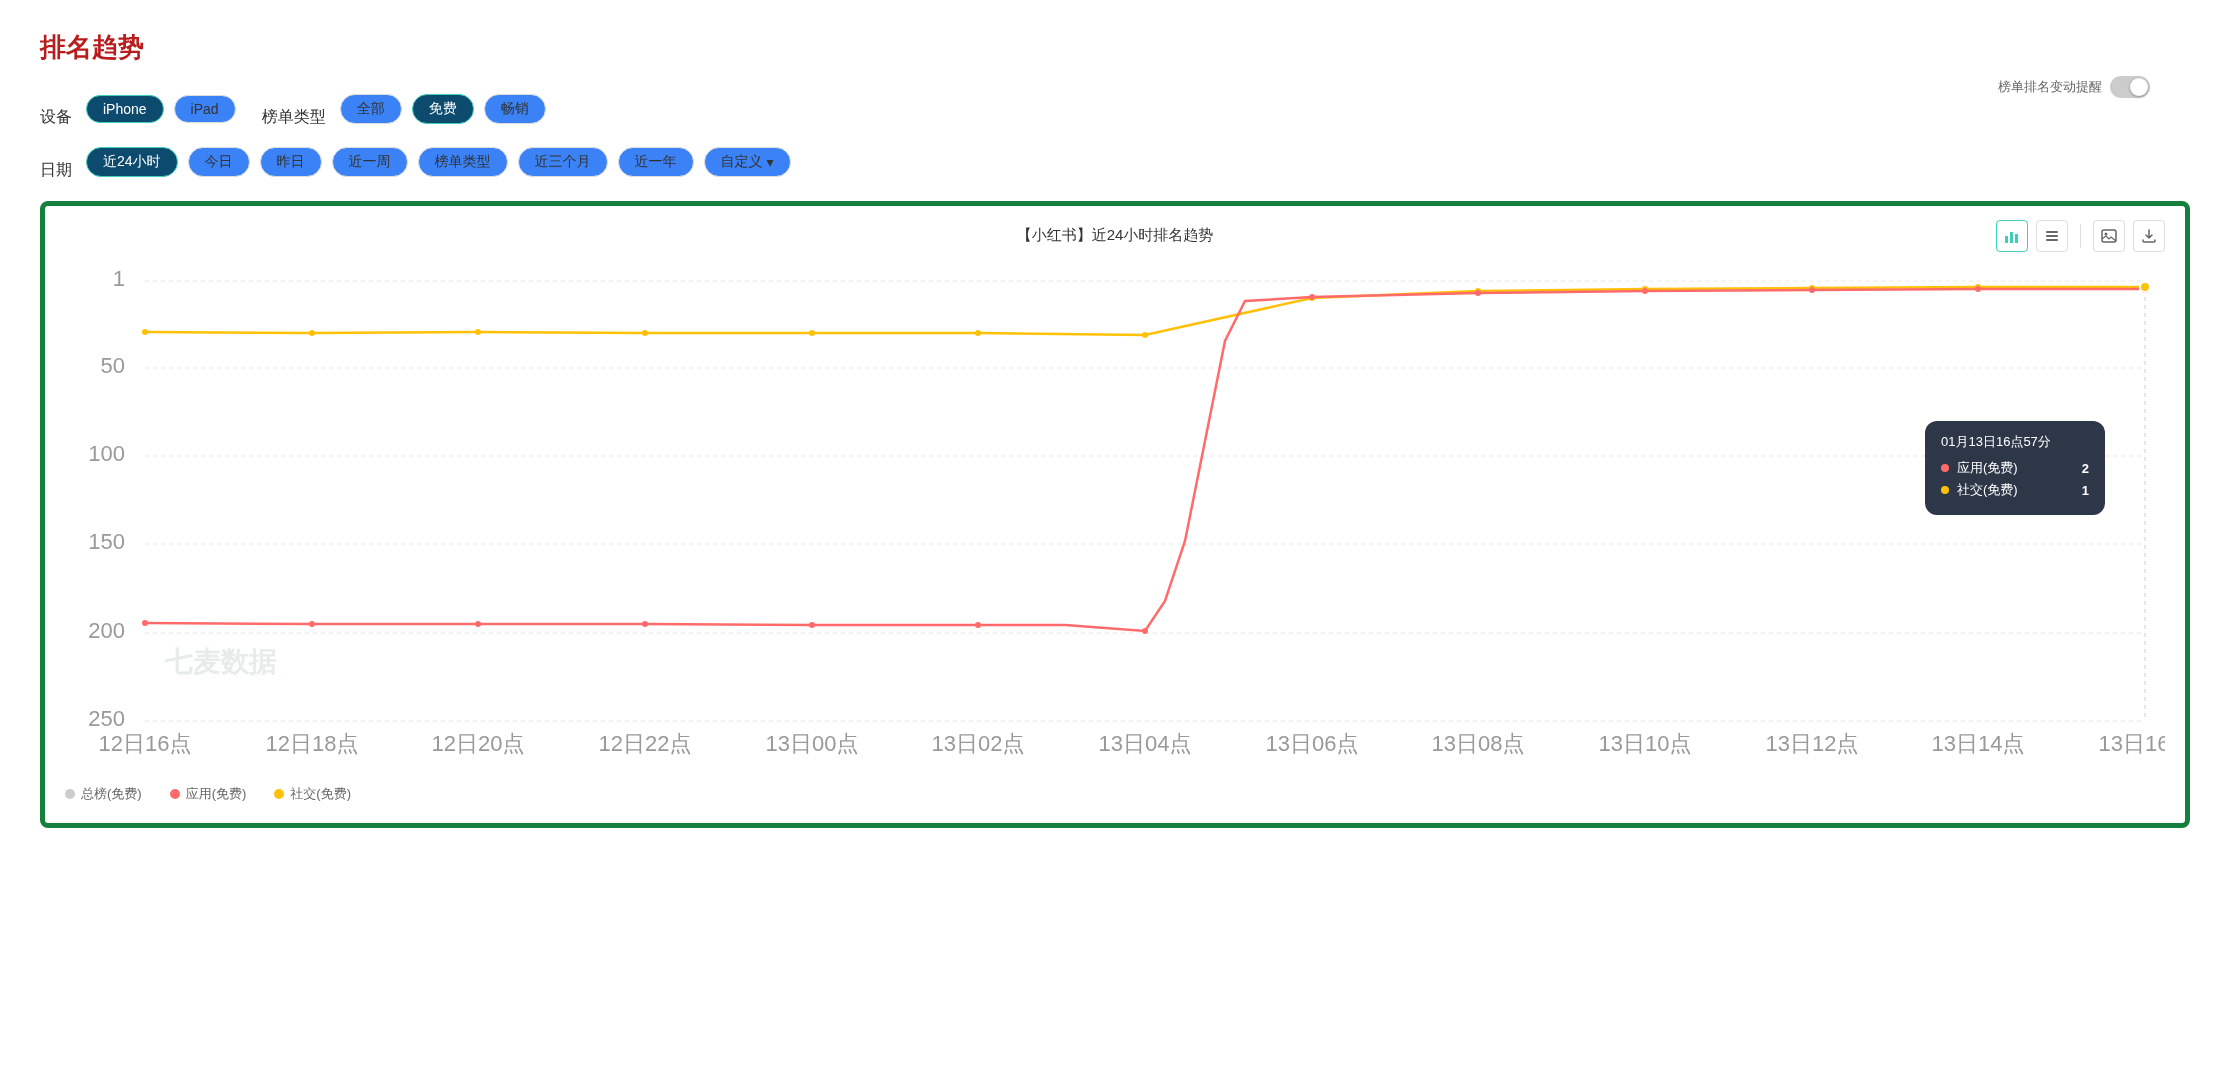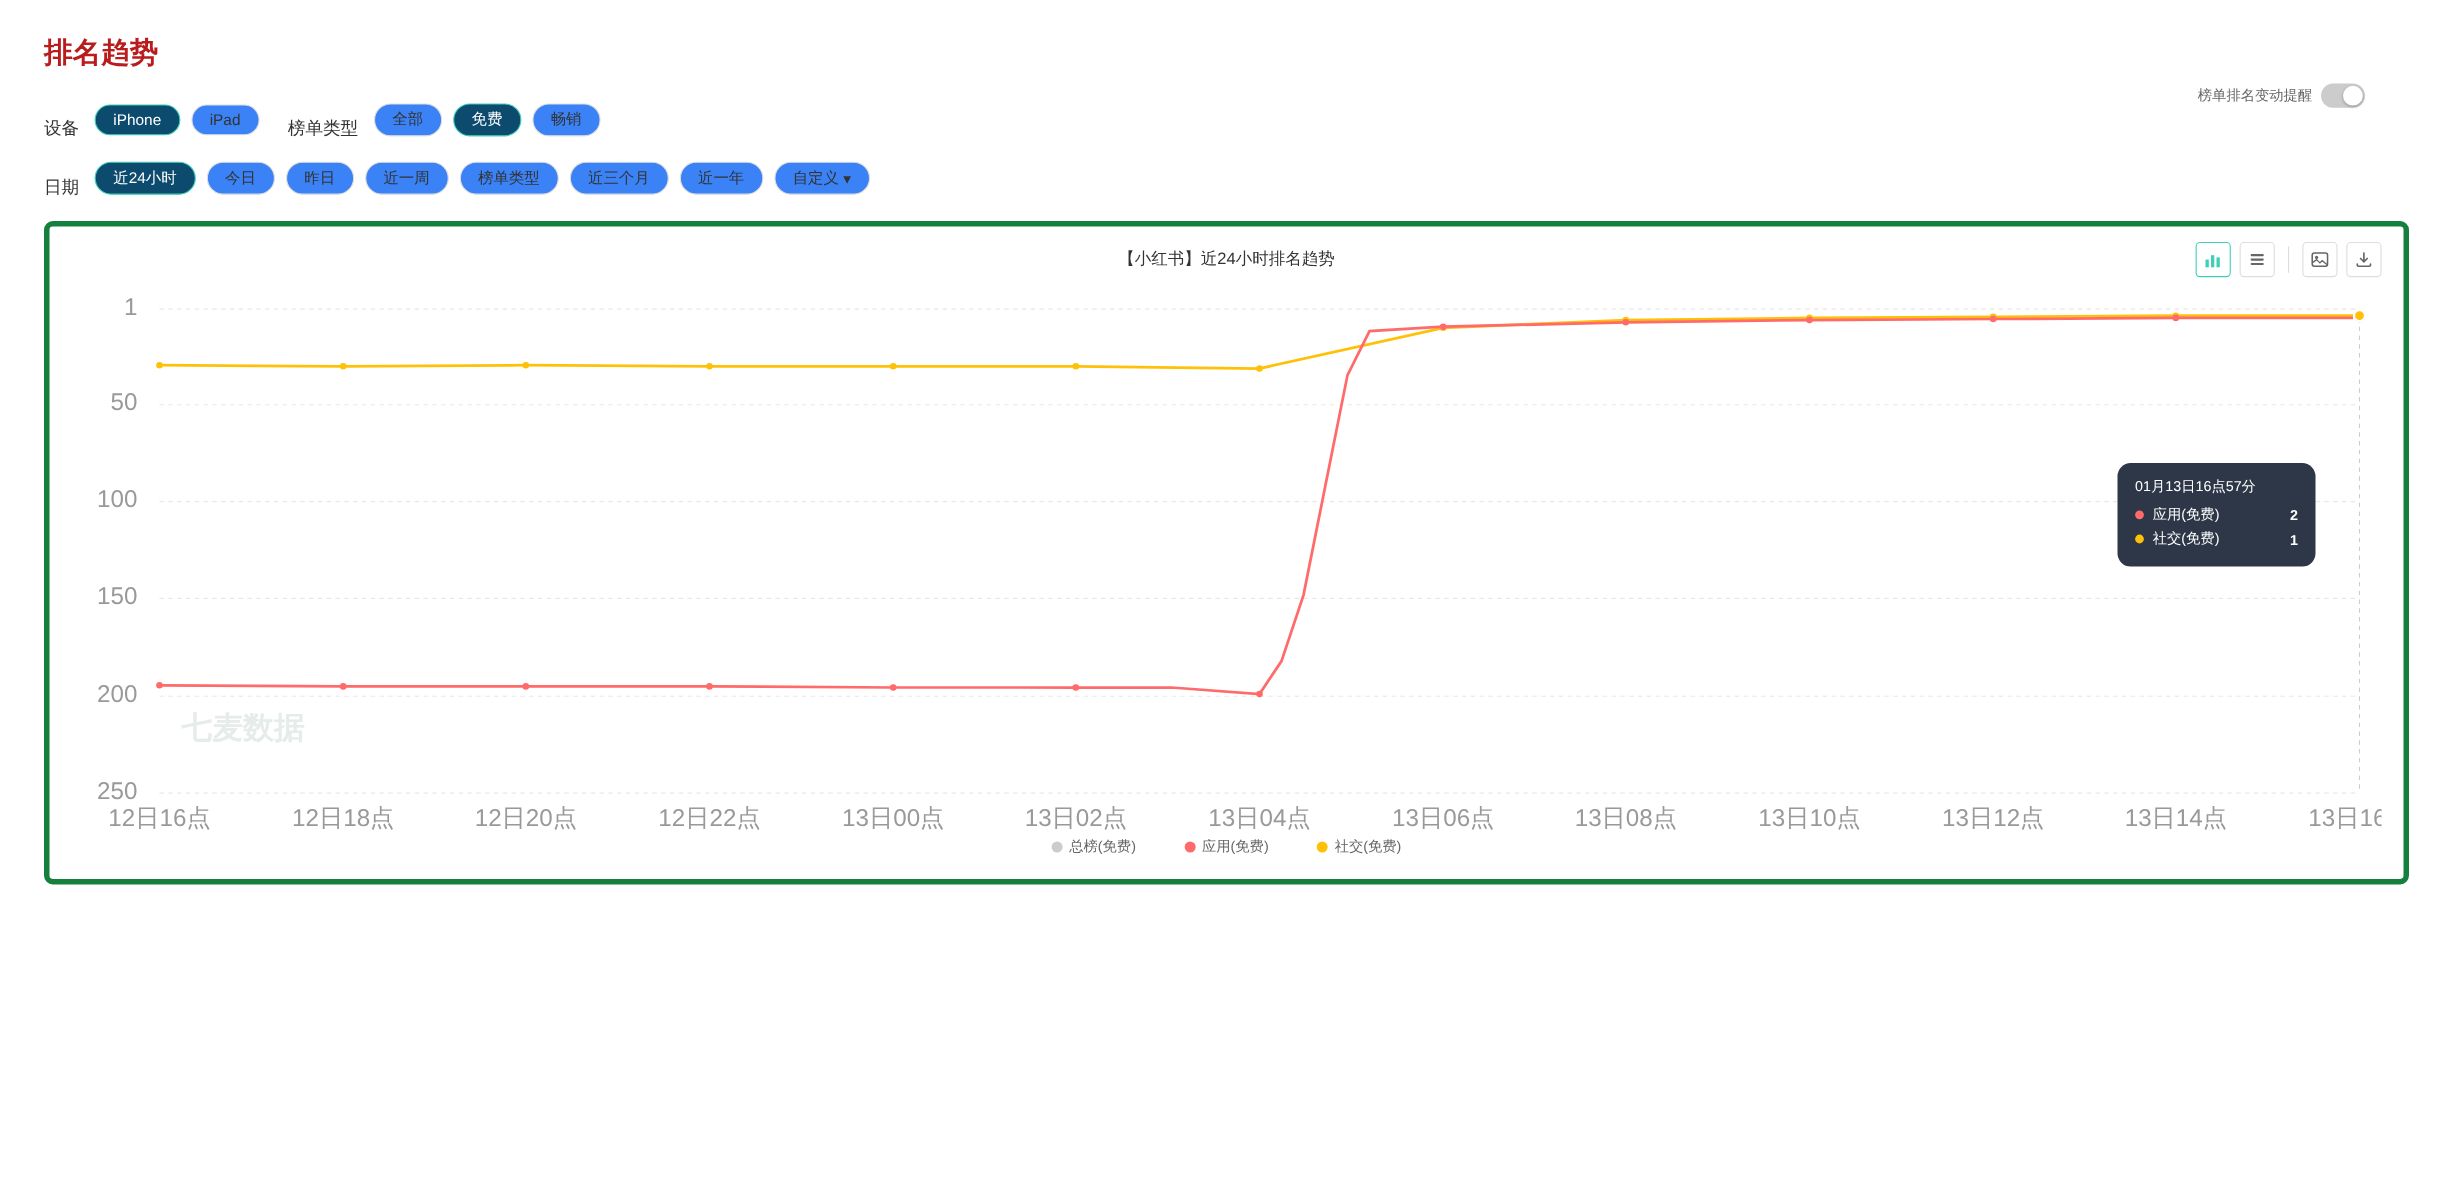--- a/index.html
+++ b/index.html
@@ -134,23 +134,23 @@
       position: absolute;
       bottom: 80px;
       left: 100px;
       font-size: 28px;
       color: rgba(180,200,195,0.35);
       font-weight: bold;
       pointer-events: none;
     }
     .legend {
       display: flex;
-      justify-content: center;
-      gap: 44px;
-      margin-top: 0;
+      justify-content: flex-start;
+      gap: 28px;
+      margin-top: 24px;
     }
     .legend-item {
       display: flex;
       align-items: center;
       gap: 6px;
       font-size: 13px;
       color: #666;
     }
     .legend-dot {
       width: 10px;

